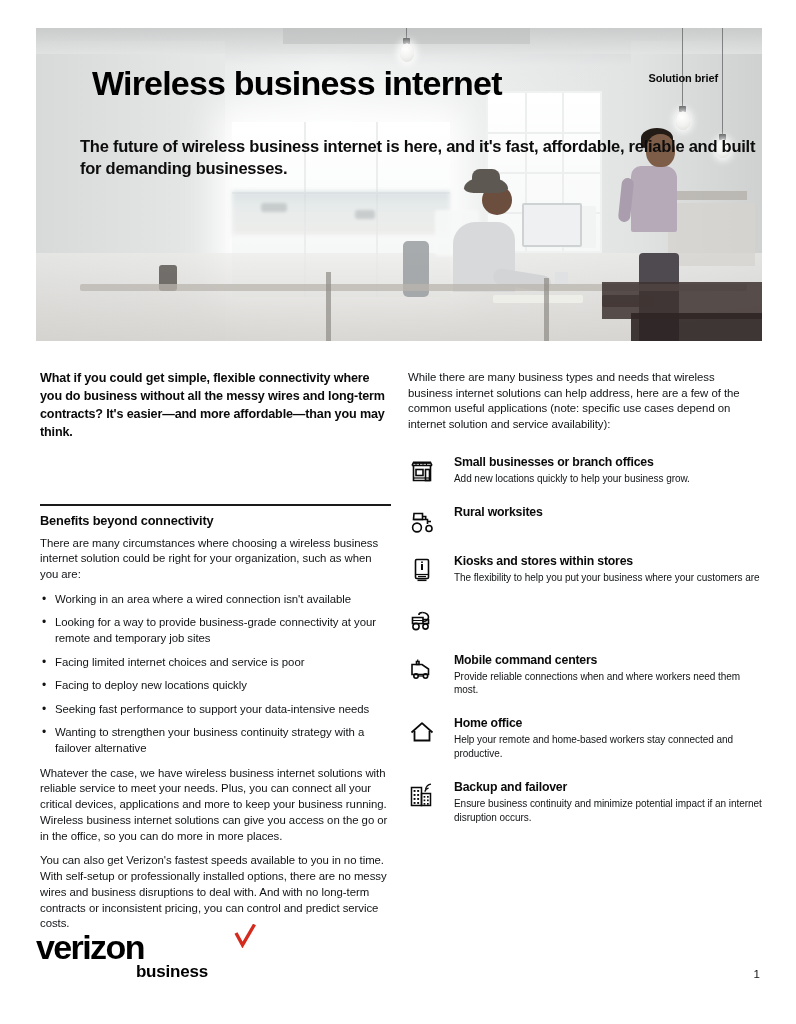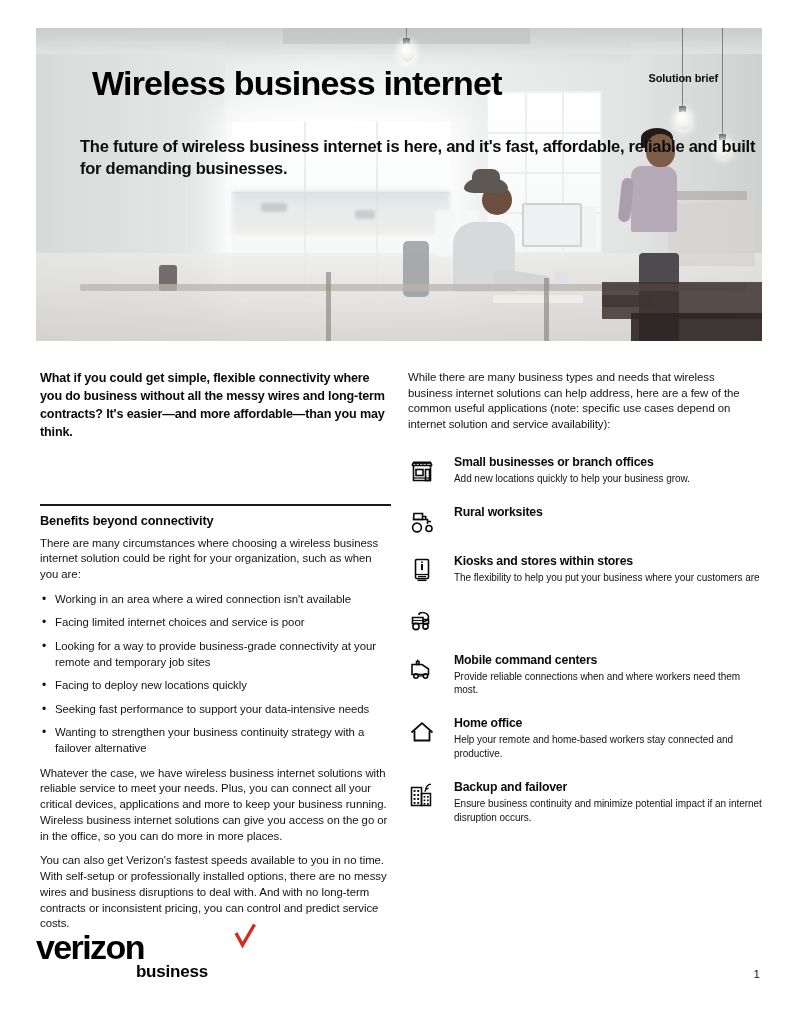--- a/index.html
+++ b/index.html
@@ -478,22 +478,22 @@
     <div class="lead">What if you could get simple, flexible connectivity where you do business without all the messy wires and long-term contracts? It's easier—and more affordable—than you may think.</div>
 
     <div class="rule"></div>
 
     <div class="sec-head">Benefits beyond connectivity</div>
 
     <div class="body">There are many circumstances where choosing a wireless business internet solution could be right for your organization, such as when you are:</div>
 
     <ul class="bullets">
       <li>Working in an area where a wired connection isn't available</li>
+      <li>Looking for a way to provide business-grade connectivity at your remote and temporary job sites</li>
       <li>Facing limited internet choices and service is poor</li>
-      <li>Looking for a way to provide business-grade connectivity at your remote and temporary job sites</li>
       <li>Facing to deploy new locations quickly</li>
       <li>Seeking fast performance to support your data-intensive needs</li>
       <li>Wanting to strengthen your business continuity strategy with a failover alternative</li>
     </ul>
 
     <div class="body">Whatever the case, we have wireless business internet solutions with reliable service to meet your needs. Plus, you can connect all your critical devices, applications and more to keep your business running. Wireless business internet solutions can give you access on the go or in the office, so you can do more in more places.</div>
     <div class="body">You can also get Verizon's fastest speeds available to you in no time. With self-setup or professionally installed options, there are no messy wires and business disruptions to deal with. And with no long-term contracts or inconsistent pricing, you can control and predict service costs.</div>
   </div>
 
   <div class="col-right">

